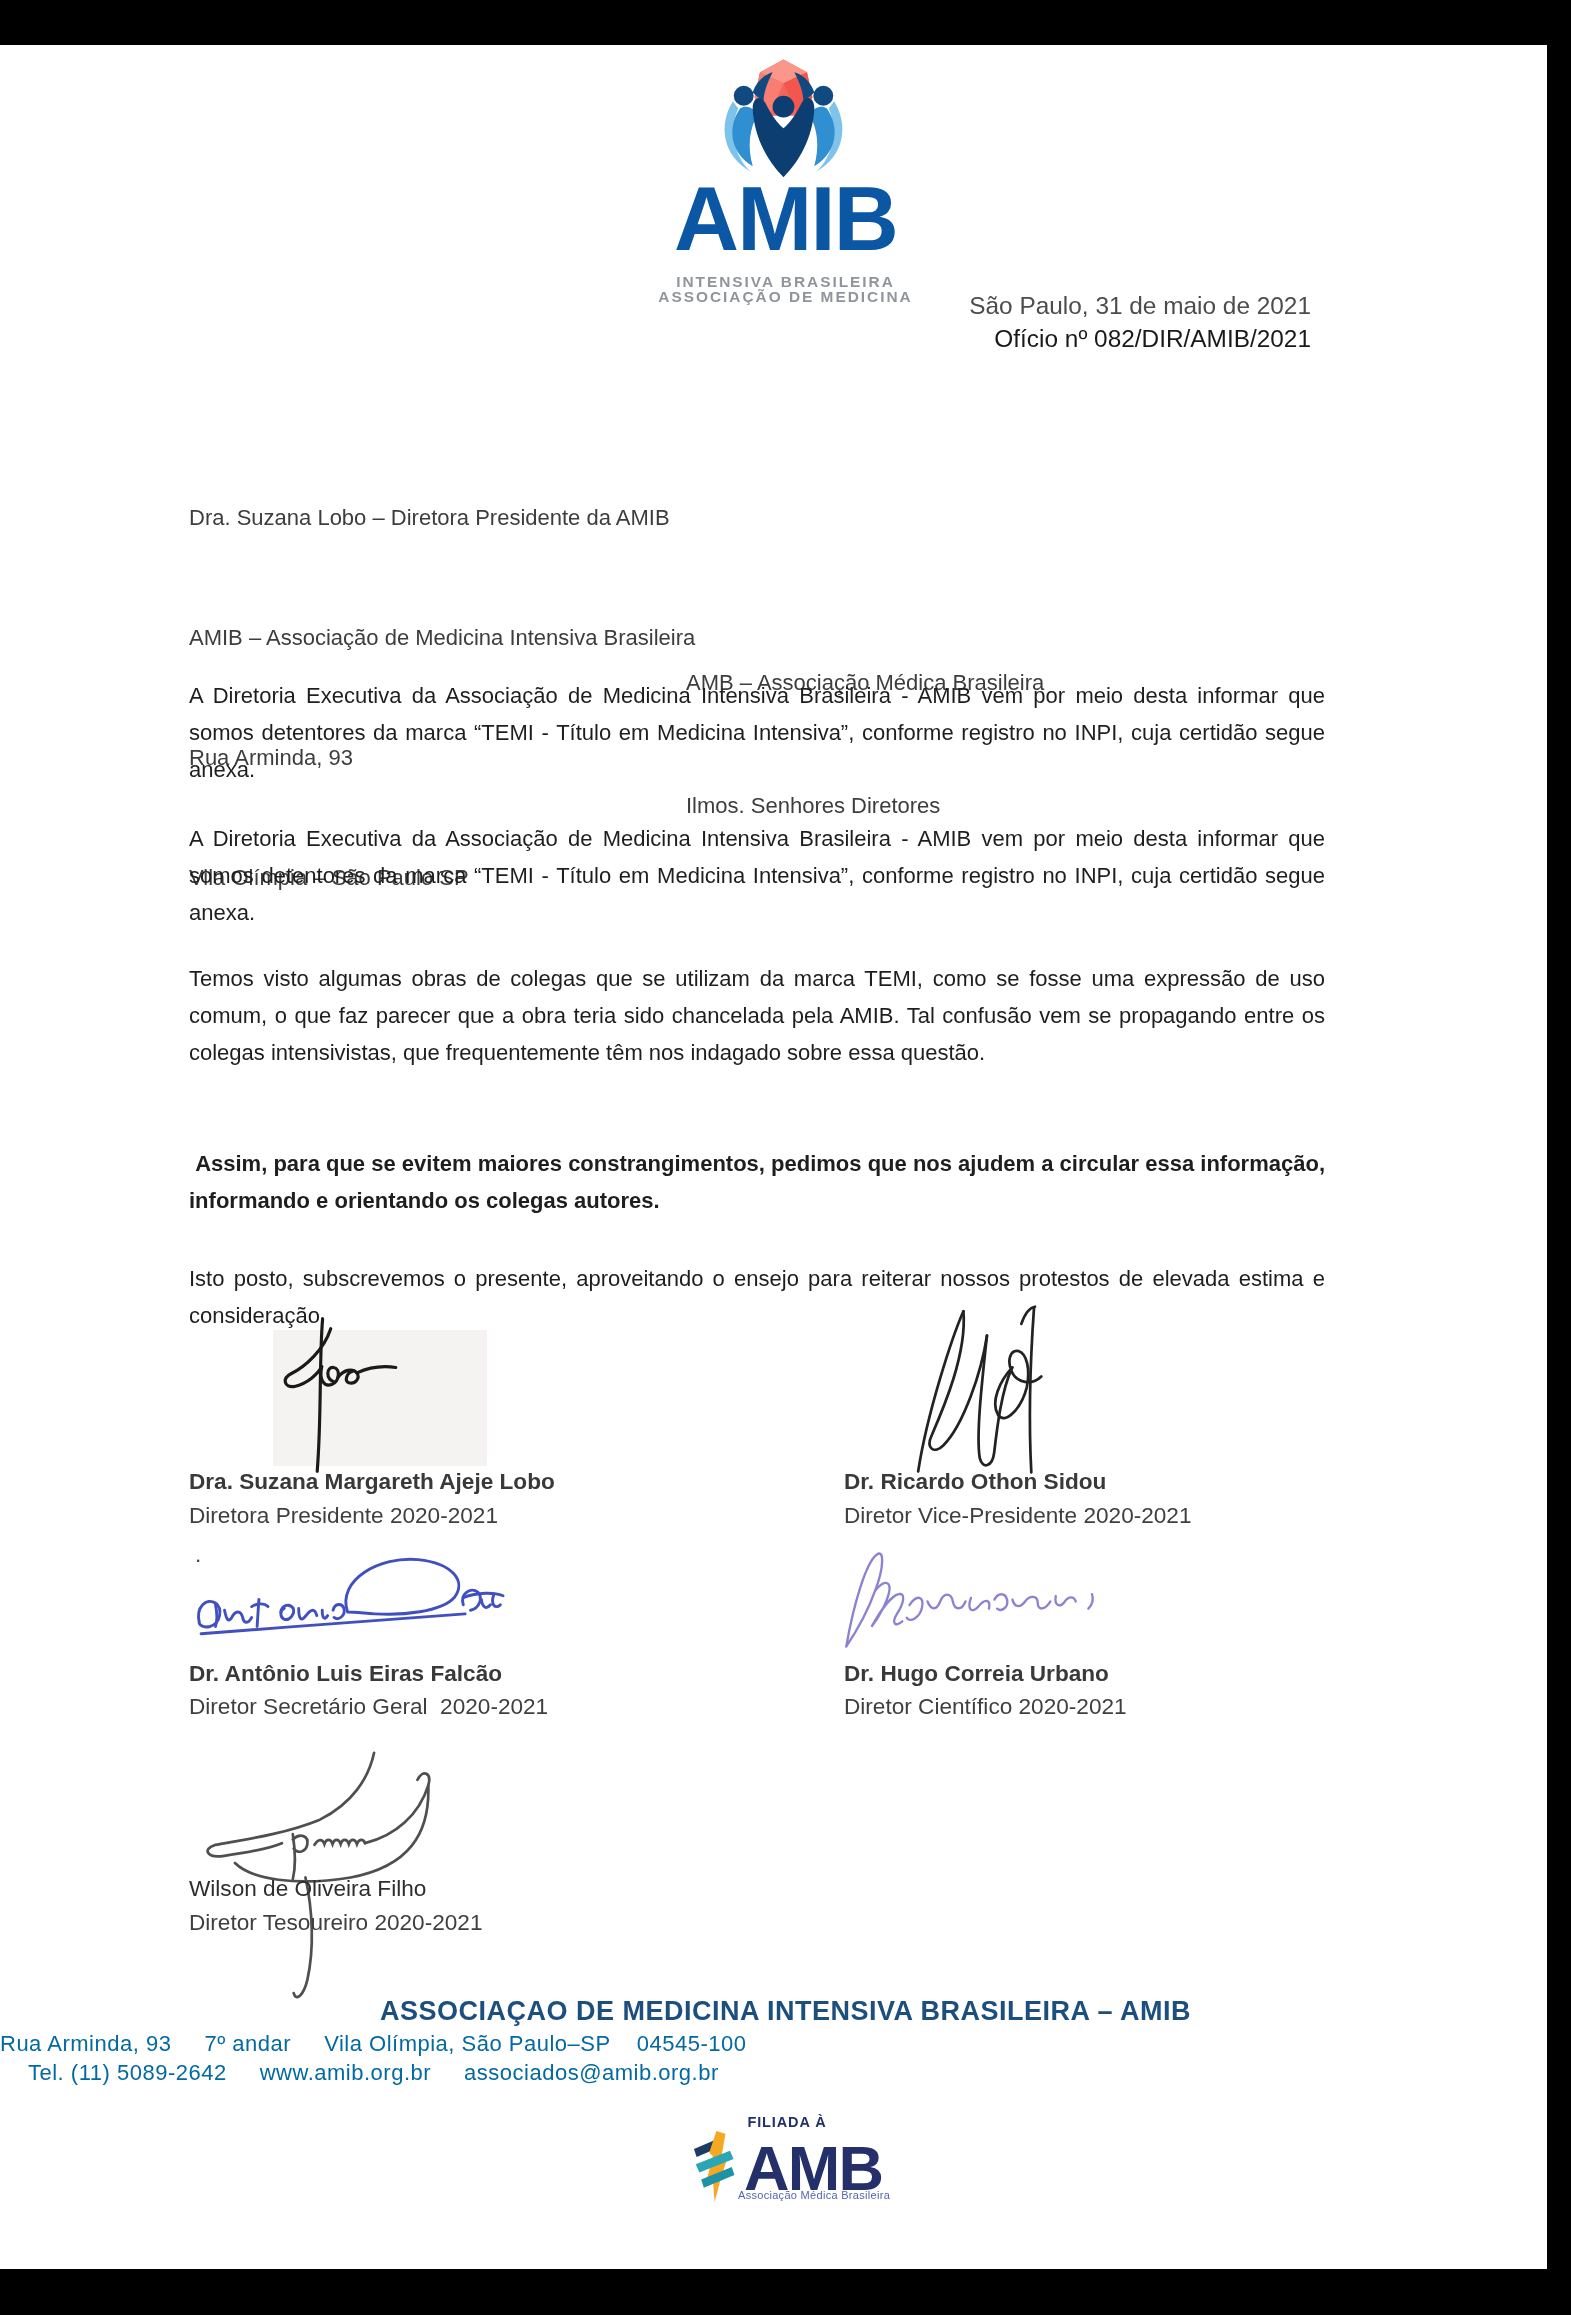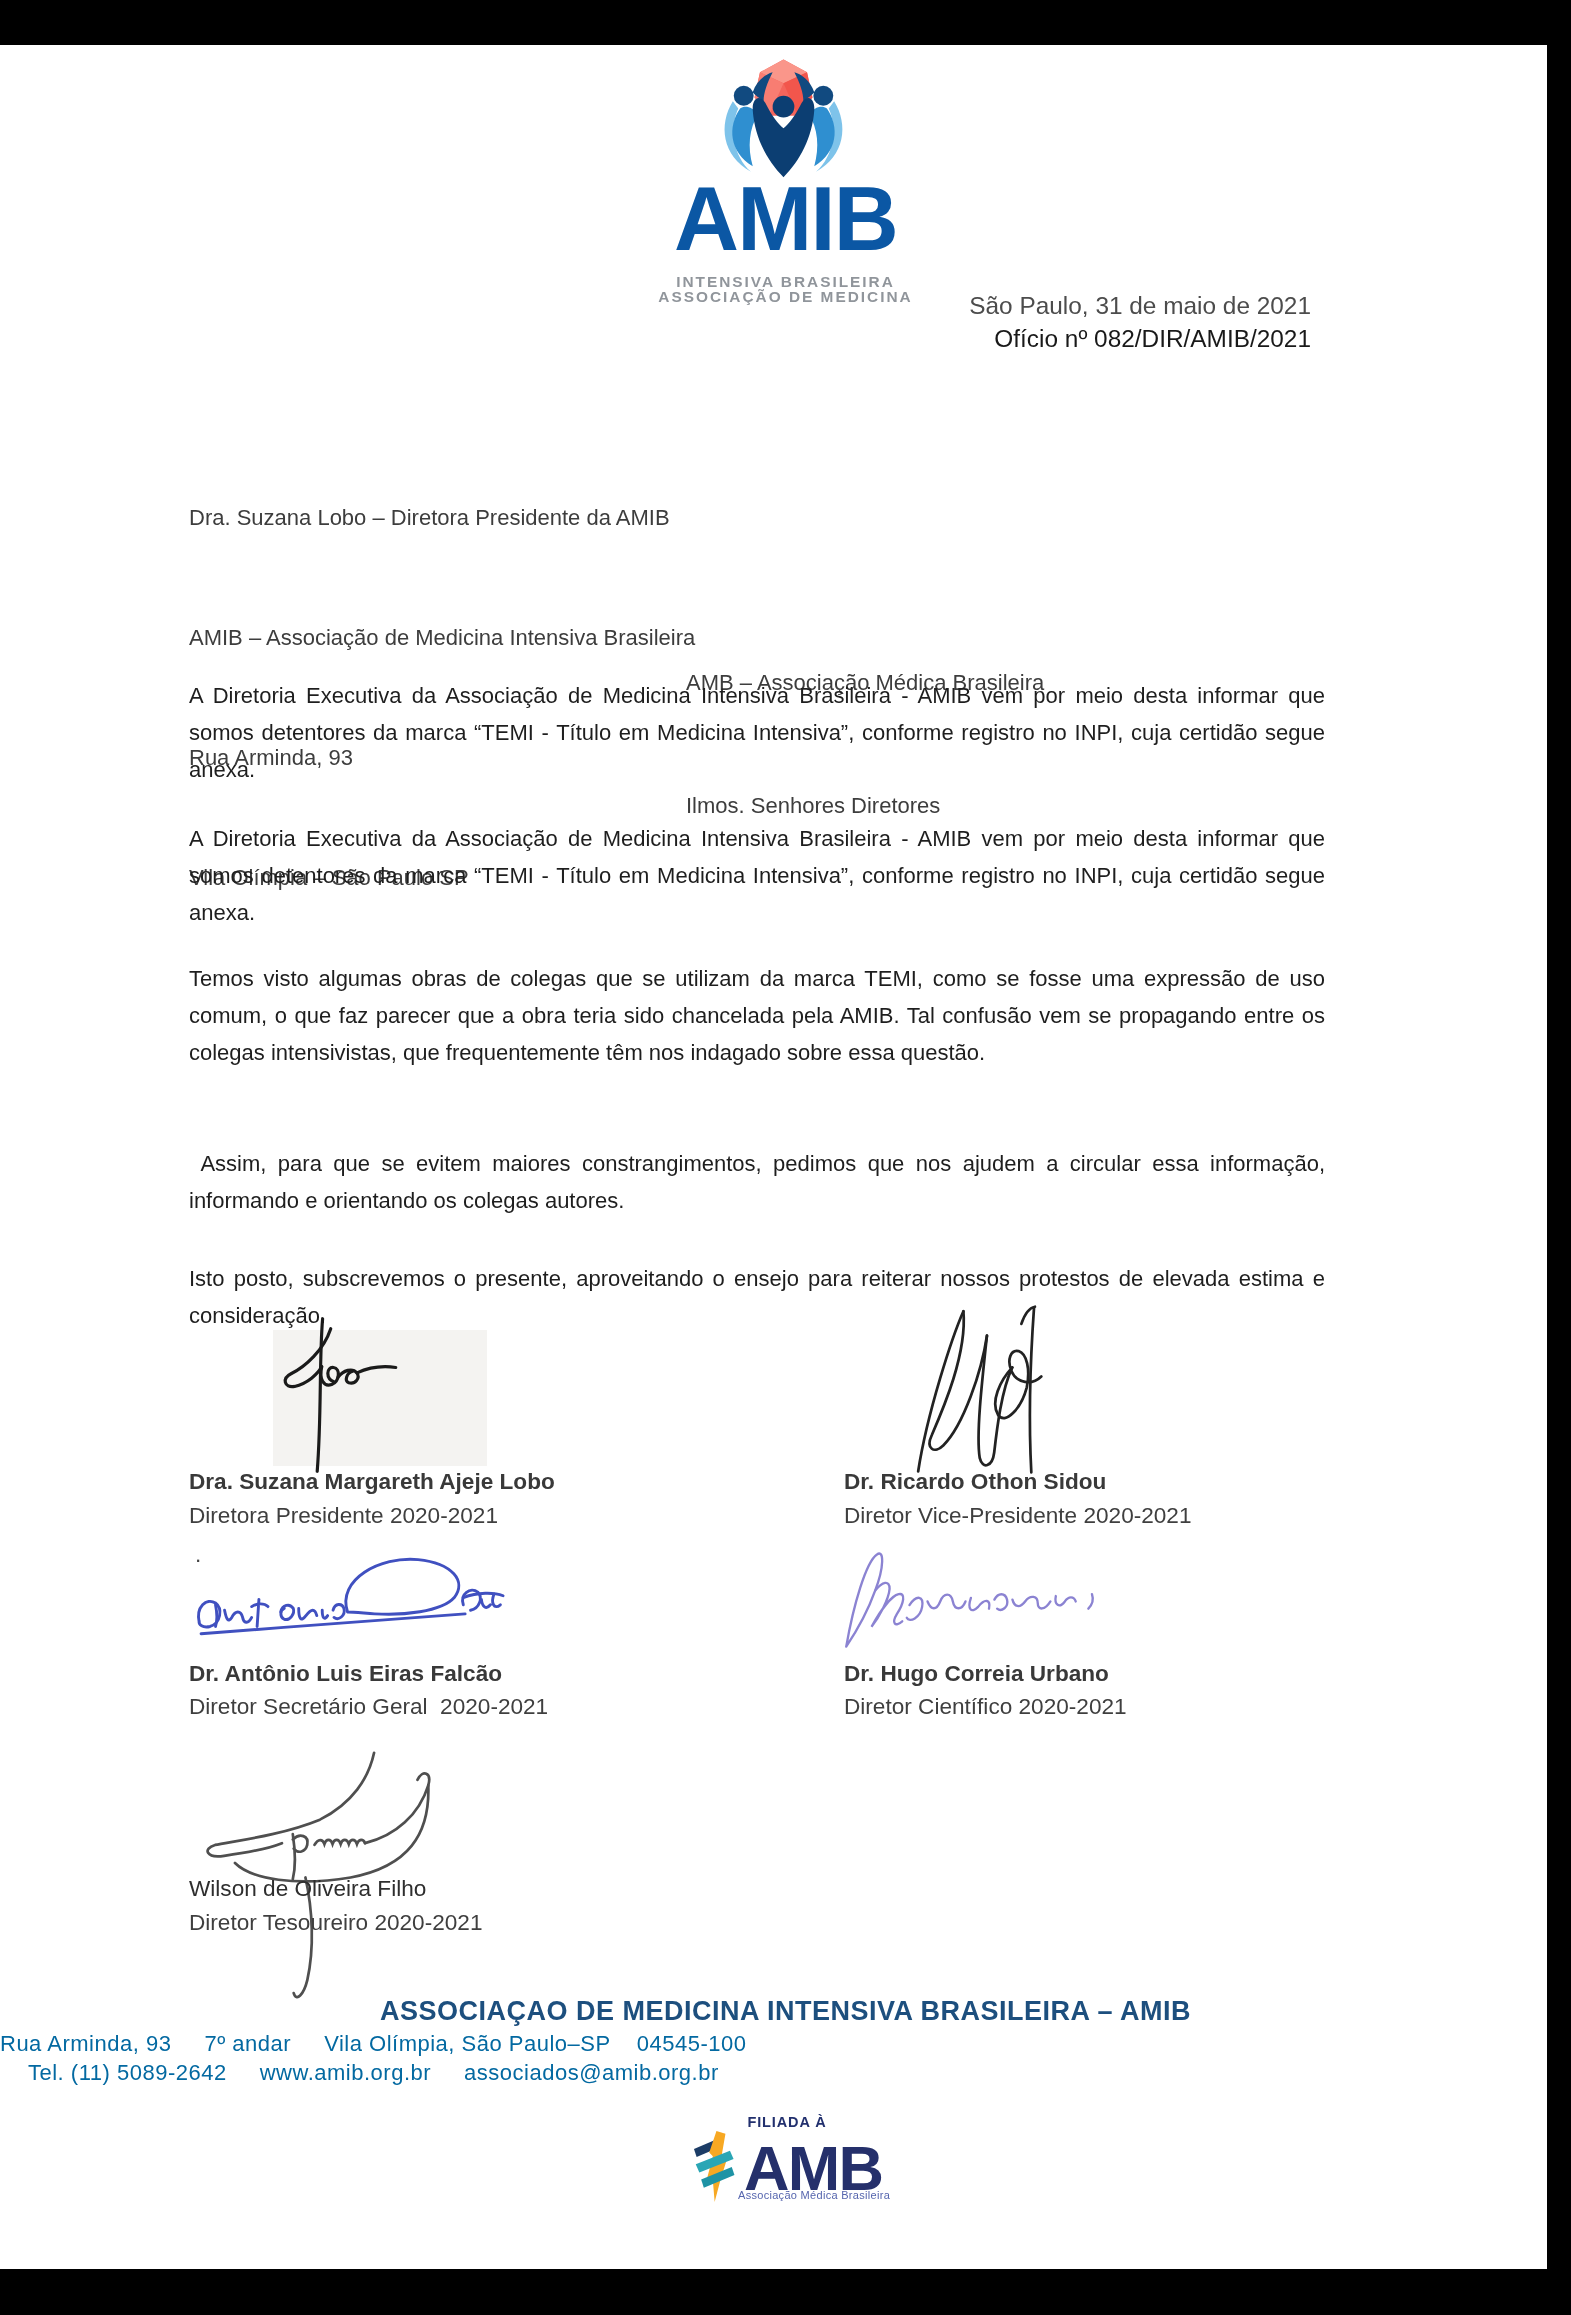--- a/index.html
+++ b/index.html
@@ -75,21 +75,21 @@
   </div>
 
   <div class="abs ilmos">
     <div>AMB – Associação Médica Brasileira</div>
     <div>Ilmos. Senhores Diretores</div>
   </div>
 
   <div class="abs par" style="top:677px;">A Diretoria Executiva da Associação de Medicina Intensiva Brasileira - AMIB vem por meio desta informar que somos detentores da marca “TEMI - Título em Medicina Intensiva”, conforme registro no INPI, cuja certidão segue anexa.</div>
   <div class="abs par" style="top:820px;">A Diretoria Executiva da Associação de Medicina Intensiva Brasileira - AMIB vem por meio desta informar que somos detentores da marca “TEMI - Título em Medicina Intensiva”, conforme registro no INPI, cuja certidão segue anexa.</div>
   <div class="abs par" style="top:960px;">Temos visto algumas obras de colegas que se utilizam da marca TEMI, como se fosse uma expressão de uso comum, o que faz parecer que a obra teria sido chancelada pela AMIB. Tal confusão vem se propagando entre os colegas intensivistas, que frequentemente têm nos indagado sobre essa questão.</div>
-  <div class="abs par" style="top:1145px;"> Assim, para que se evitem maiores constrangimentos, pedimos que nos ajudem a circular essa informação, informando e orientando os colegas autores.</div>
+  <div class="abs par" style="top:1145px;font-weight:bold;"> Assim, para que se evitem maiores constrangimentos, pedimos que nos ajudem a circular essa informação, informando e orientando os colegas autores.</div>
   <div class="abs par" style="top:1260px;">Isto posto, subscrevemos o presente, aproveitando o ensejo para reiterar nossos protestos de elevada estima e consideração.</div>
 
   <div class="abs sigbox" style="left:273px;top:1330px;width:214px;height:136px;"></div>
   <svg class="abs sig" style="left:271px;top:1316px;" width="217" height="158" viewBox="0 0 240 175" fill="none" stroke="#1a1a1a" stroke-width="3.5" stroke-linecap="round">
     <path d="M57,3 C53,50 56,110 51,172"></path>
     <path d="M66,14 C58,38 38,56 22,64 C12,69 14,80 26,78 C40,75 52,64 56,56"></path>
     <path d="M56,56 C53,70 58,79 67,76 C76,72 77,58 69,57 C61,56 60,70 70,73"></path>
     <path d="M74,68 C80,60 90,57 95,63 C99,69 93,76 86,74 C81,72 83,63 91,61"></path>
     <path d="M95,63 C108,57 124,55 138,57"></path>
   </svg>

